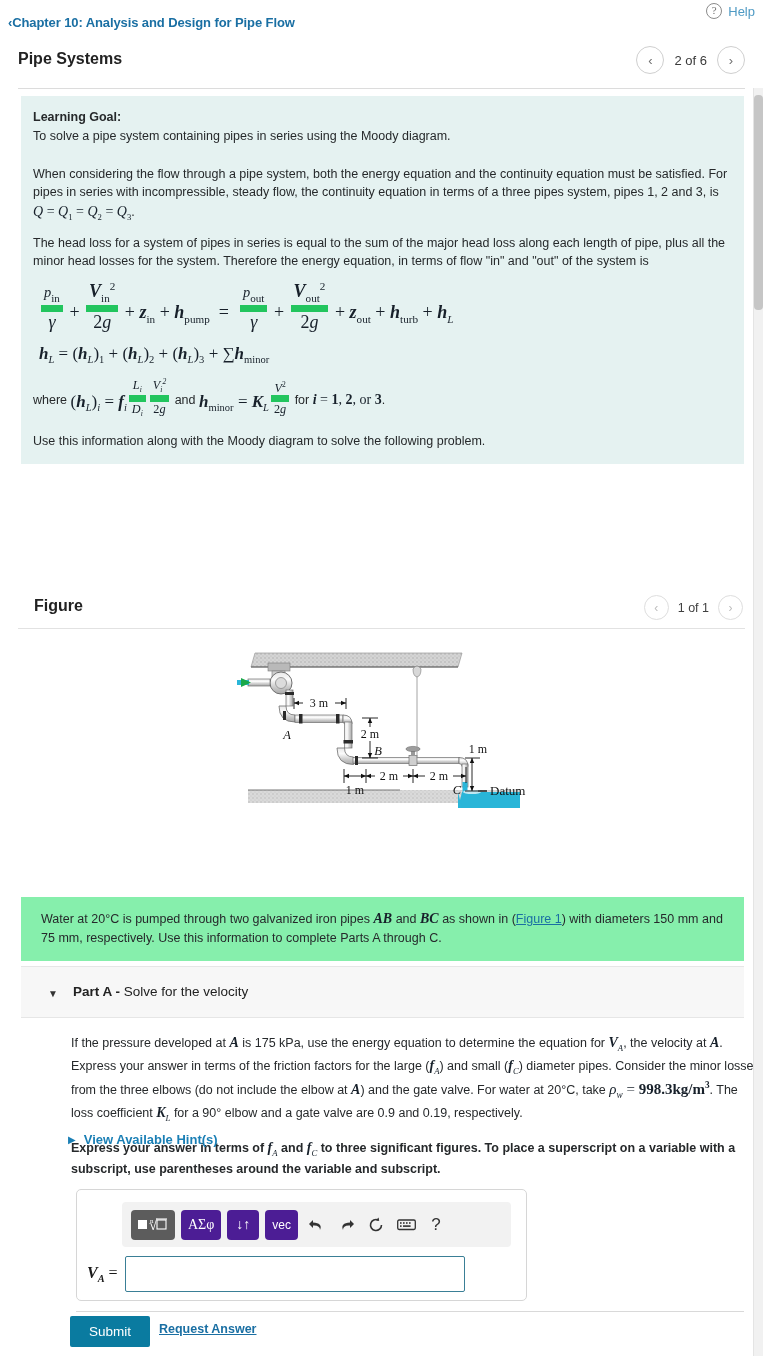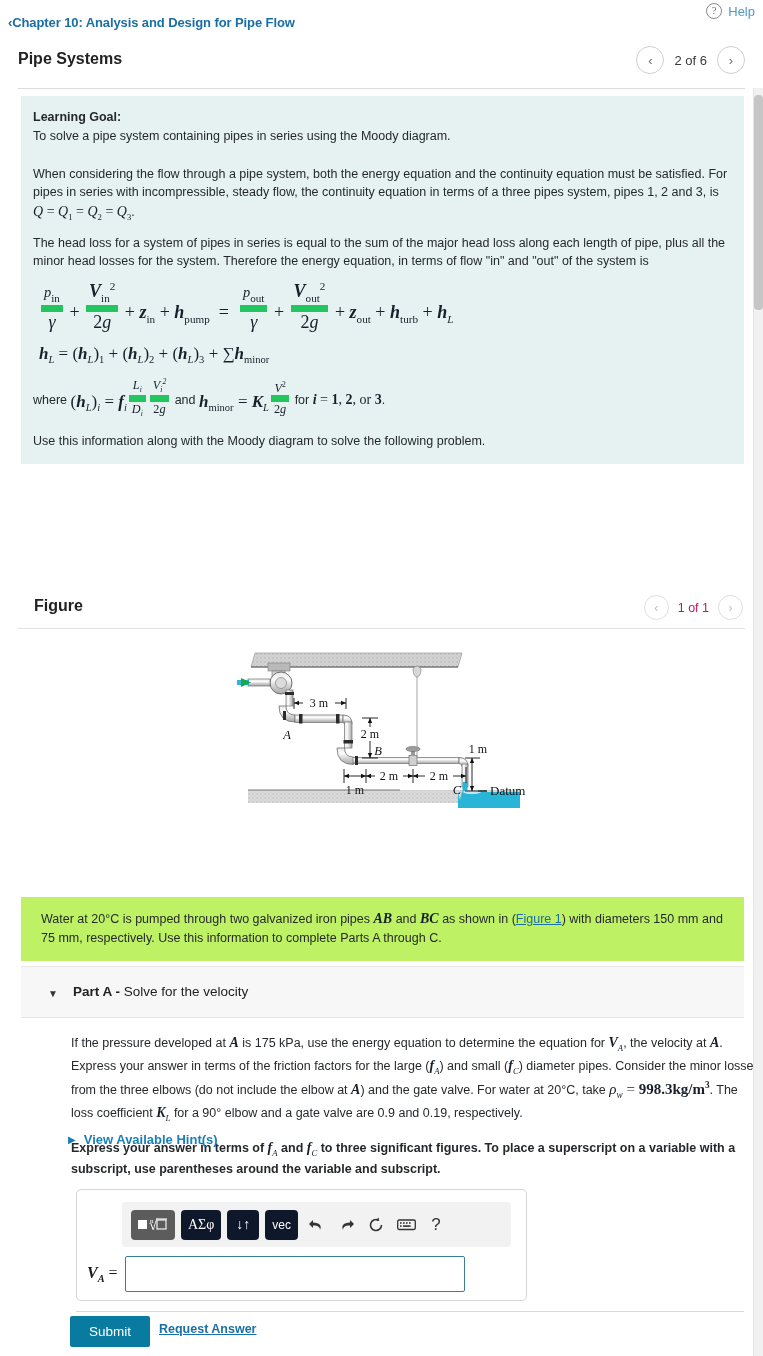--- a/index.html
+++ b/index.html
@@ -80,28 +80,28 @@
 
   
   .fig-head { position: absolute; left: 18px; top: 597px; font-size: 16px; font-weight: bold; color: #222; margin-left: 16px; }
   .fig-pager { position: absolute; right: 20px; top: 595px; display: flex; align-items: center; gap: 9px; }
   .fig-pg-btn {
     width: 25px; height: 25px; border-radius: 50%;
     border: 1px solid #dedede; background: #fff;
     display: flex; align-items: center; justify-content: center;
     font-size: 12px; color: #bdbdbd;
   }
-  .fig-pg-count { font-size: 12.5px; color: #be185d; }
+  .fig-pg-count { font-size: 12.5px; color: #404040; }
   .hr-fig { position: absolute; top: 628px; left: 18px; right: 18px; height: 1px; background: #e2e2e2; }
   .figure-wrap { position: absolute; left: 0; top: 645px; width: 763px; height: 170px; }
 
   
   .prob {
     position: absolute; left: 21px; top: 897px; width: 723px;
-    background: #bef264; padding: 11px 20px 13px 20px;
+    background: #86efac; padding: 11px 20px 13px 20px;
     font-size: 12.5px; line-height: 1.5; color: #26292b;
   }
   .lnk { color: #1a6fa3; text-decoration: underline; }
 
   
   .parta-bar {
     position: absolute; left: 21px; top: 966px; width: 723px; height: 52px;
     background: #f7f7f7; border-top: 1px solid #e6e6e6; border-bottom: 1px solid #e6e6e6;
   }
   .parta-tri { position: absolute; left: 48px; top: 988px; font-size: 10px; color: #333; }
@@ -120,21 +120,21 @@
   .ansbox {
     position: absolute; left: 76px; top: 1189px; width: 451px; height: 112px;
     background: #fff; border: 1px solid #d6d6d6; border-radius: 5px;
   }
   .mathbar {
     position: absolute; left: 45px; top: 12px; width: 389px; height: 45px;
     background: #f2f2f2; border-radius: 4px;
     display: flex; align-items: center; gap: 6px; padding: 0 9px;
   }
   .mbtn {
-    background: #0f172a; color: #fff; border-radius: 4px;
+    background: #4c1d95; color: #fff; border-radius: 4px;
     height: 30px; min-width: 32px; padding: 0 7px;
     display: flex; align-items: center; justify-content: center;
     font-size: 14px; font-family: "Liberation Serif", serif;
   }
   .mbtn.dark { background: #5c5c5c; }
   .mbtn.vec { font-family: "Liberation Sans", sans-serif; font-size: 12px; }
   .micon { color: #333; font-size: 16px; display: flex; align-items: center; justify-content: center; width: 24px; }
   .answer-row { position: absolute; left: 10px; top: 66px; display: flex; align-items: center; gap: 7px; }
   .varlabel { font-family: Liberation Serif, serif; font-style: italic; font-weight: bold; font-size: 16px; color: #1a1a1a; }
   .ansinput {

